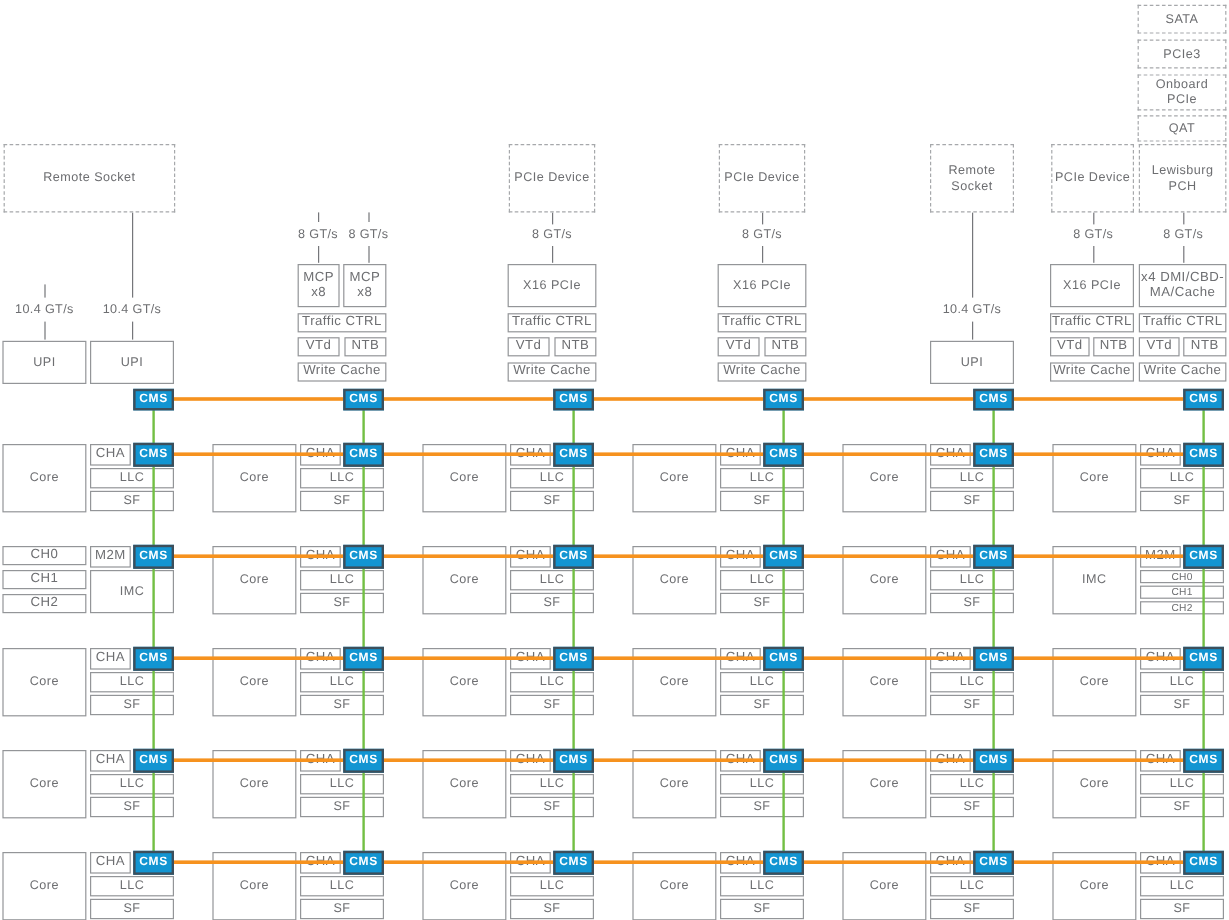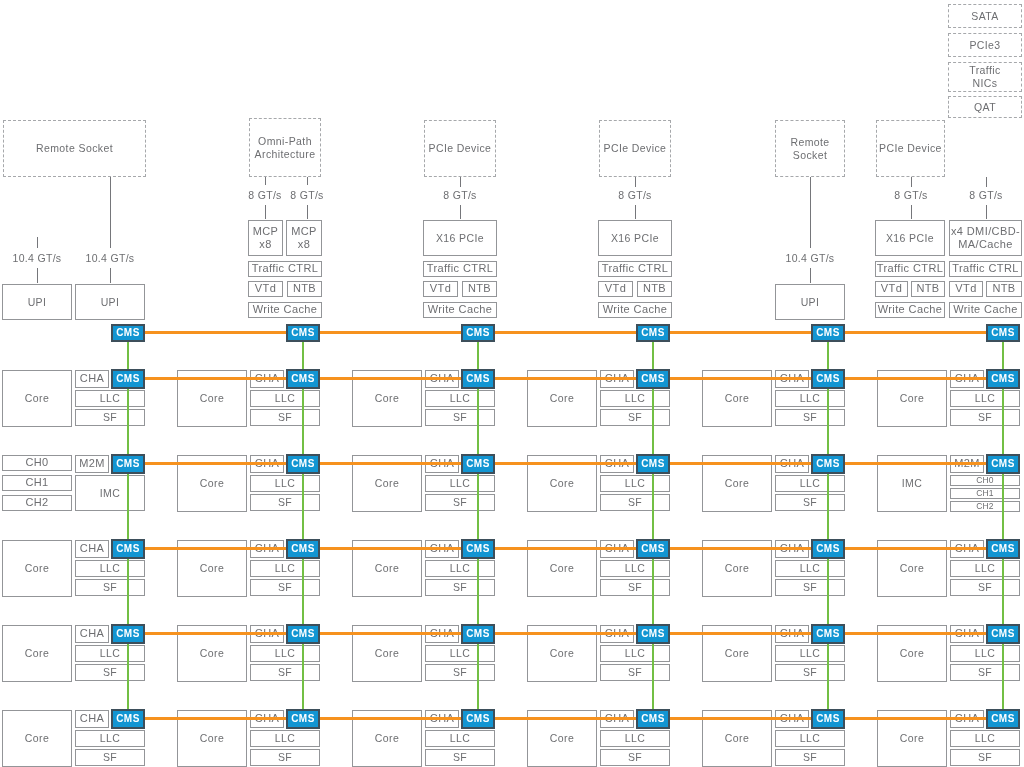--- a/index.html
+++ b/index.html
@@ -37,21 +37,20 @@
   <div class="b dashed" style="left:3px;top:120px;width:143px;height:57px">Remote Socket</div>
   <div class="vline" style="left:110px;top:177px;height:71px"></div>
   <div class="vline" style="left:37px;top:237px;height:11px"></div>
   <div class="lbl" style="left:7px;top:252px;width:60px">10.4 GT/s</div>
   <div class="lbl" style="left:80px;top:252px;width:60px">10.4 GT/s</div>
   <div class="vline" style="left:37px;top:268px;height:15px"></div>
   <div class="vline" style="left:110px;top:268px;height:15px"></div>
   <div class="b" style="left:2px;top:284px;width:70px;height:36px">UPI</div>
   <div class="b" style="left:75px;top:284px;width:70px;height:36px">UPI</div>
 
-  <div class="b dashed" style="left:249px;top:118px;width:72px;height:59px">Omni-Path Architecture</div>
   <div class="vline" style="left:265px;top:177px;height:8px"></div>
   <div class="vline" style="left:307px;top:177px;height:8px"></div>
   <div class="lbl" style="left:240px;top:189px;width:50px">8 GT/s</div>
   <div class="lbl" style="left:282px;top:189px;width:50px">8 GT/s</div>
   <div class="vline" style="left:265px;top:205px;height:14px"></div>
   <div class="vline" style="left:307px;top:205px;height:14px"></div>
   <div class="b sm" style="left:248px;top:220px;width:35px;height:36px">MCP x8</div>
   <div class="b sm" style="left:286px;top:220px;width:36px;height:36px">MCP x8</div>
   <div class="b sm" style="left:248px;top:261px;width:74px;height:16px">Traffic CTRL</div>
   <div class="b sm" style="left:248px;top:281px;width:35px;height:16px">VTd</div>
@@ -79,23 +78,24 @@
   <div class="b sm" style="left:598px;top:302px;width:74px;height:16px">Write Cache</div>
 
   <div class="b dashed" style="left:775px;top:120px;width:70px;height:57px">Remote Socket</div>
   <div class="vline" style="left:810px;top:177px;height:71px"></div>
   <div class="lbl" style="left:780px;top:252px;width:60px">10.4 GT/s</div>
   <div class="vline" style="left:810px;top:268px;height:15px"></div>
   <div class="b" style="left:775px;top:284px;width:70px;height:36px">UPI</div>
 
   <div class="b dashed" style="left:948px;top:4px;width:74px;height:24px">SATA</div>
   <div class="b dashed" style="left:948px;top:33px;width:74px;height:24px">PCIe3</div>
-  <div class="b dashed pad" style="left:948px;top:62px;width:74px;height:30px">Traffic NICs</div>
+  <div class="b dashed pad" style="left:948px;top:62px;width:74px;height:30px">Onboard PCIe</div>
   <div class="b dashed" style="left:948px;top:96px;width:74px;height:22px">QAT</div>
   <div class="b dashed" style="left:876px;top:120px;width:69px;height:57px">PCIe Device</div>
+  <div class="b dashed" style="left:949px;top:120px;width:73px;height:57px">Lewisburg PCH</div>
   <div class="vline" style="left:911px;top:177px;height:10px"></div>
   <div class="vline" style="left:986px;top:177px;height:10px"></div>
   <div class="lbl" style="left:886px;top:189px;width:50px">8 GT/s</div>
   <div class="lbl" style="left:961px;top:189px;width:50px">8 GT/s</div>
   <div class="vline" style="left:911px;top:205px;height:14px"></div>
   <div class="vline" style="left:986px;top:205px;height:14px"></div>
   <div class="b" style="left:875px;top:220px;width:70px;height:36px">X16 PCIe</div>
   <div class="b sm" style="left:949px;top:220px;width:73px;height:36px">x4 DMI/CBD-MA/Cache</div>
   <div class="b sm" style="left:875px;top:261px;width:70px;height:16px">Traffic CTRL</div>
   <div class="b sm" style="left:949px;top:261px;width:73px;height:16px">Traffic CTRL</div>

